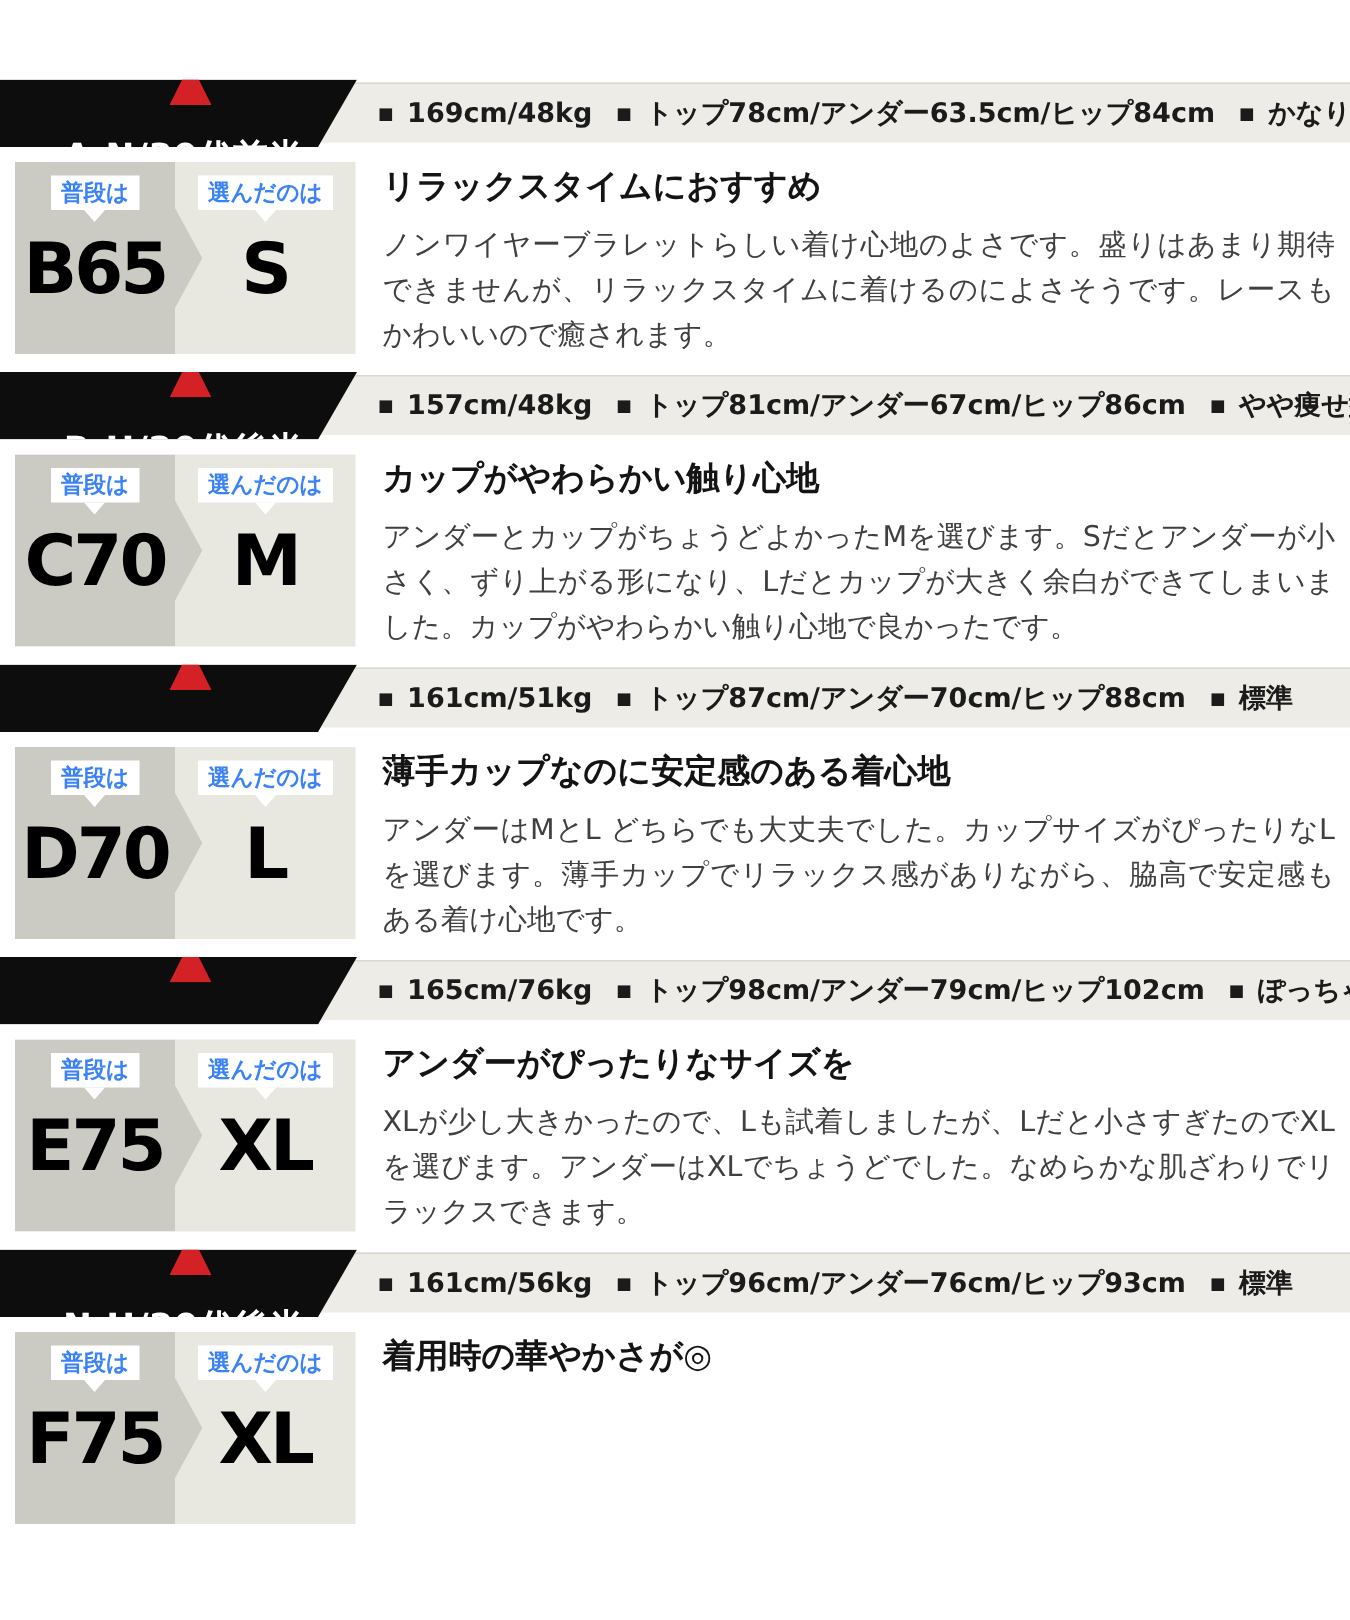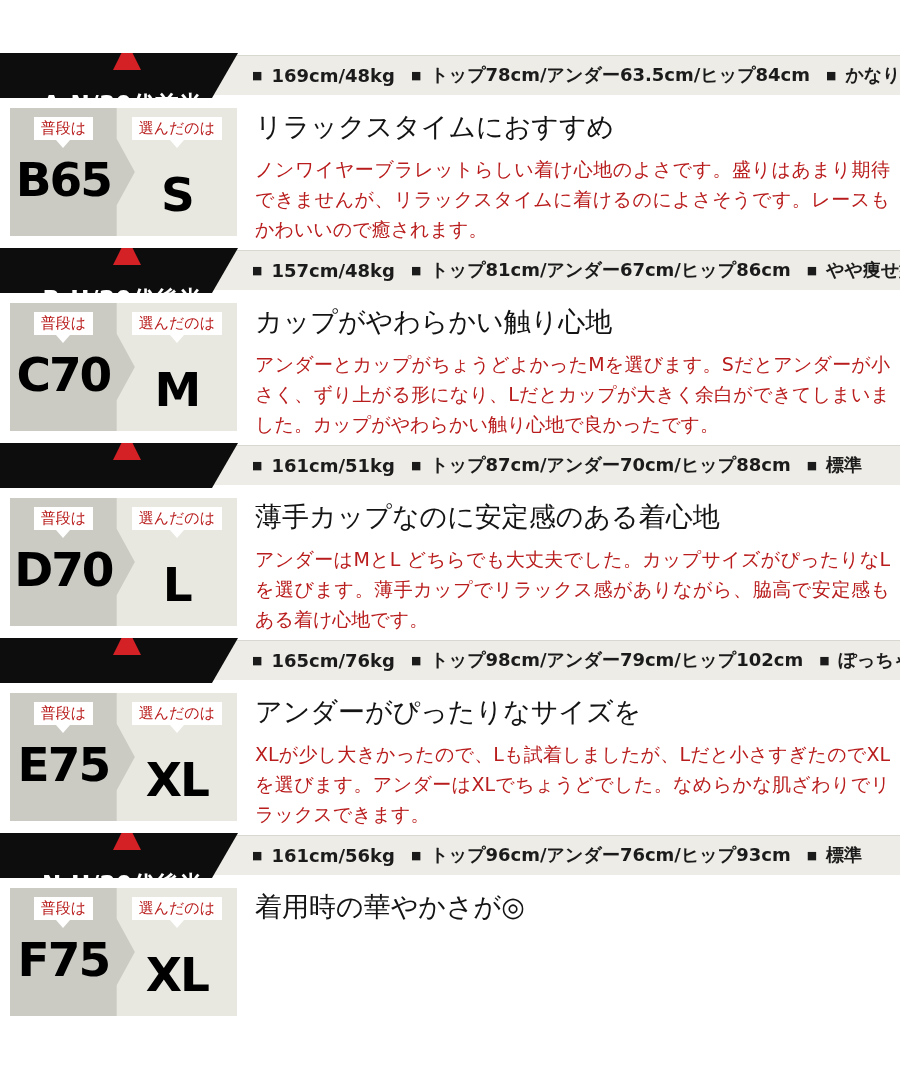--- a/index.html
+++ b/index.html
@@ -47,36 +47,36 @@
   }
   .size-box-left-bg{
     position:absolute;inset:0;background:#cbcbc4;
     clip-path:polygon(0 0,47% 0,47% 24%,55% 50%,47% 76%,47% 100%,0 100%);
   }
   .size-col{
     position:absolute;top:0;bottom:0;display:flex;flex-direction:column;
     align-items:center;padding-top:9px;box-sizing:border-box;
   }
   .size-col.usual{left:0;width:47%;}
-  .size-col.chosen{left:47%;width:53%;gap:15px;}
+  .size-col.chosen{left:47%;width:53%;}
   .size-label{
-    position:relative;background:#ffffff;color:#b91c1c;font-weight:normal;
+    position:relative;background:#ffffff;color:#3b82f6;font-weight:bold;
     font-size:15px;line-height:23px;padding:0 7px;white-space:nowrap;z-index:1;text-align:right;
   }
   .size-label::after{
     content:"";position:absolute;top:100%;left:50%;transform:translateX(-50%);
     border:7px solid transparent;border-top:8px solid #ffffff;border-bottom:none;
   }
   .size-value{
     font-size:47px;font-weight:bold;color:#000000;margin-top:16px;
     letter-spacing:-2px;line-height:1;
   }
   .review{margin-left:18px;flex:1;min-width:0;}
-  .review-title{font-size:27px;font-weight:normal;color:#141414;margin:1px 0 9px;}
-  .review-text{font-size:19px;color:#b91c1c;line-height:30px;text-align:justify;}
+  .review-title{font-size:22px;font-weight:bold;color:#141414;margin:1px 0 9px;}
+  .review-text{font-size:19px;color:#404040;line-height:30px;text-align:justify;}
 </style>
 </head>
 <body>
 
 <div class="page">
 
   <div class="section">
     <div class="header-row">
       <div class="header-bg"></div>
       <div class="name-tag">

